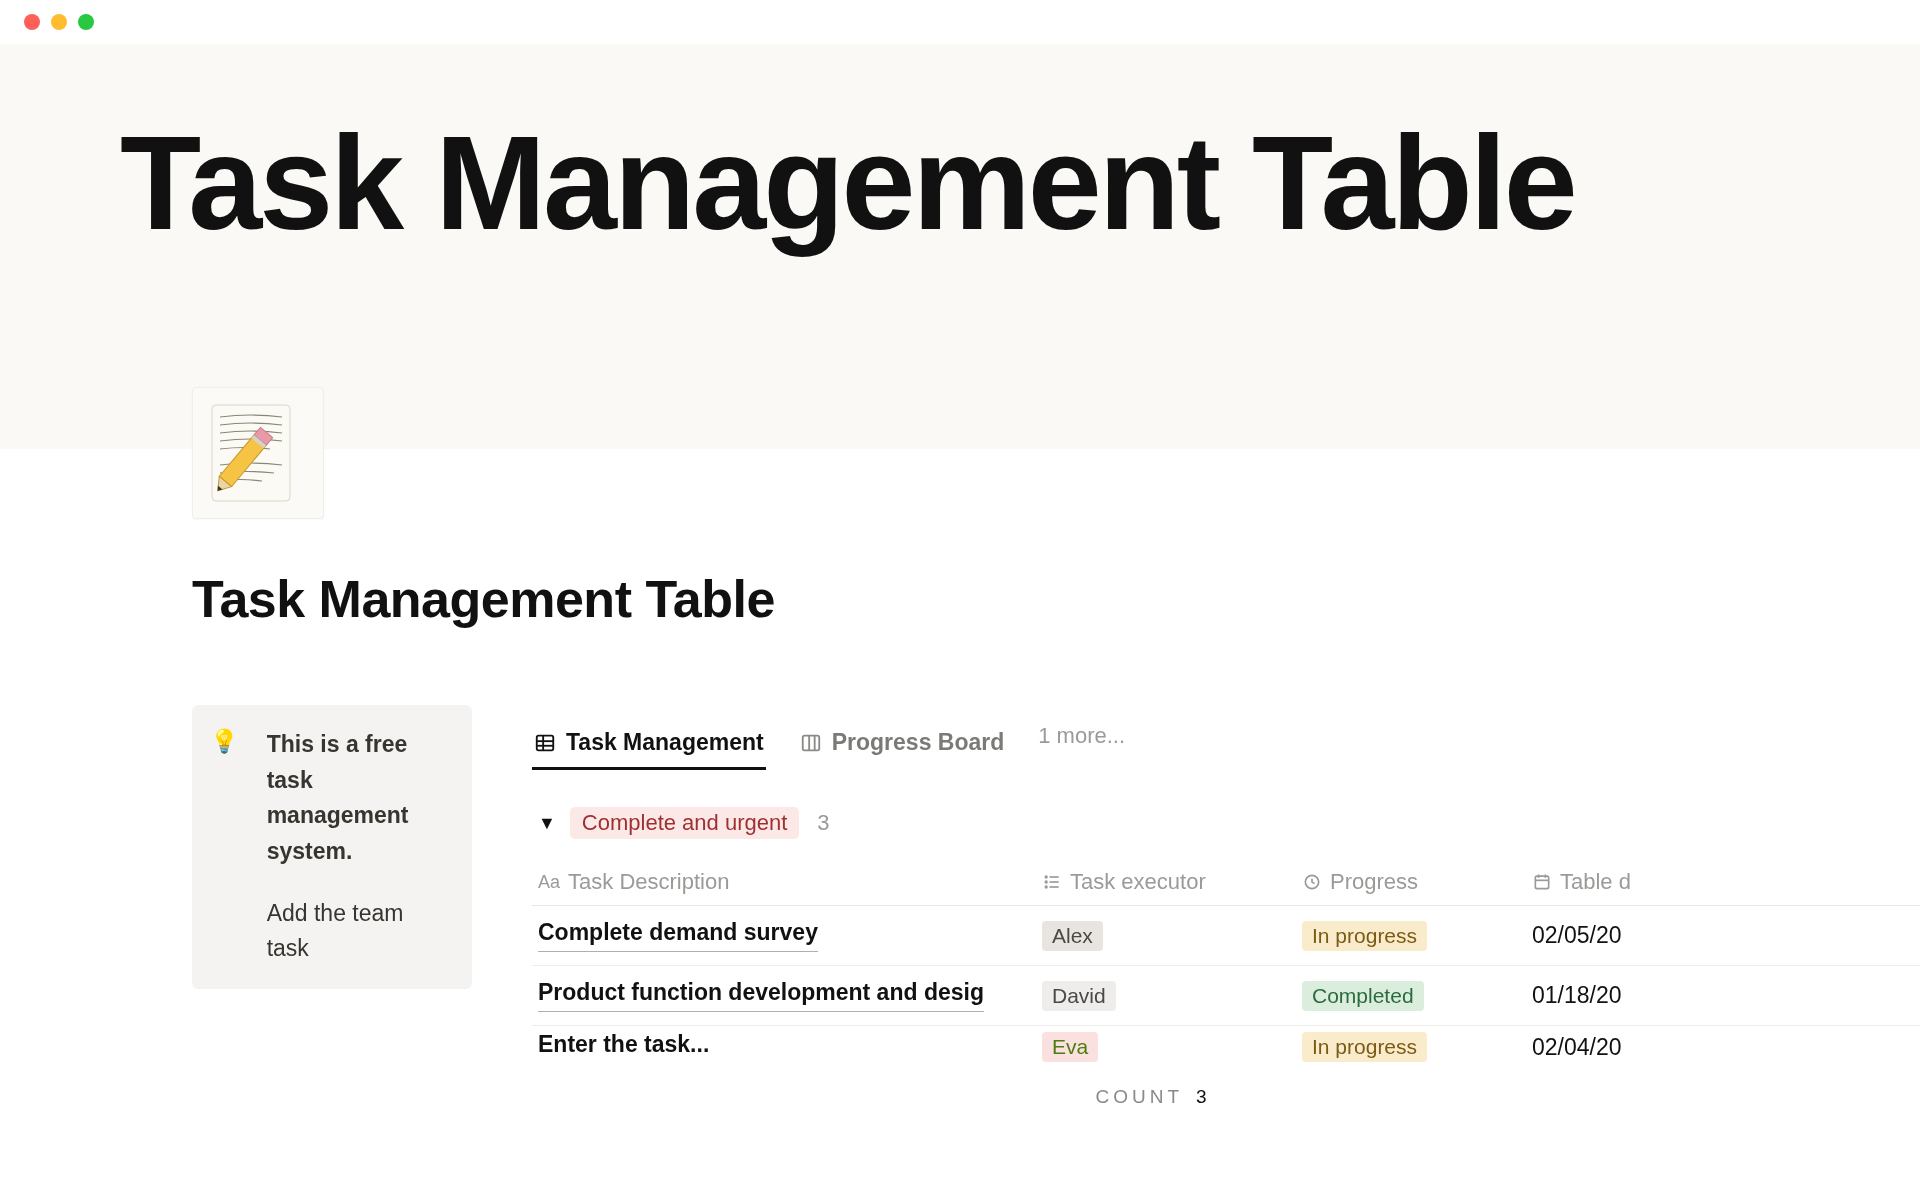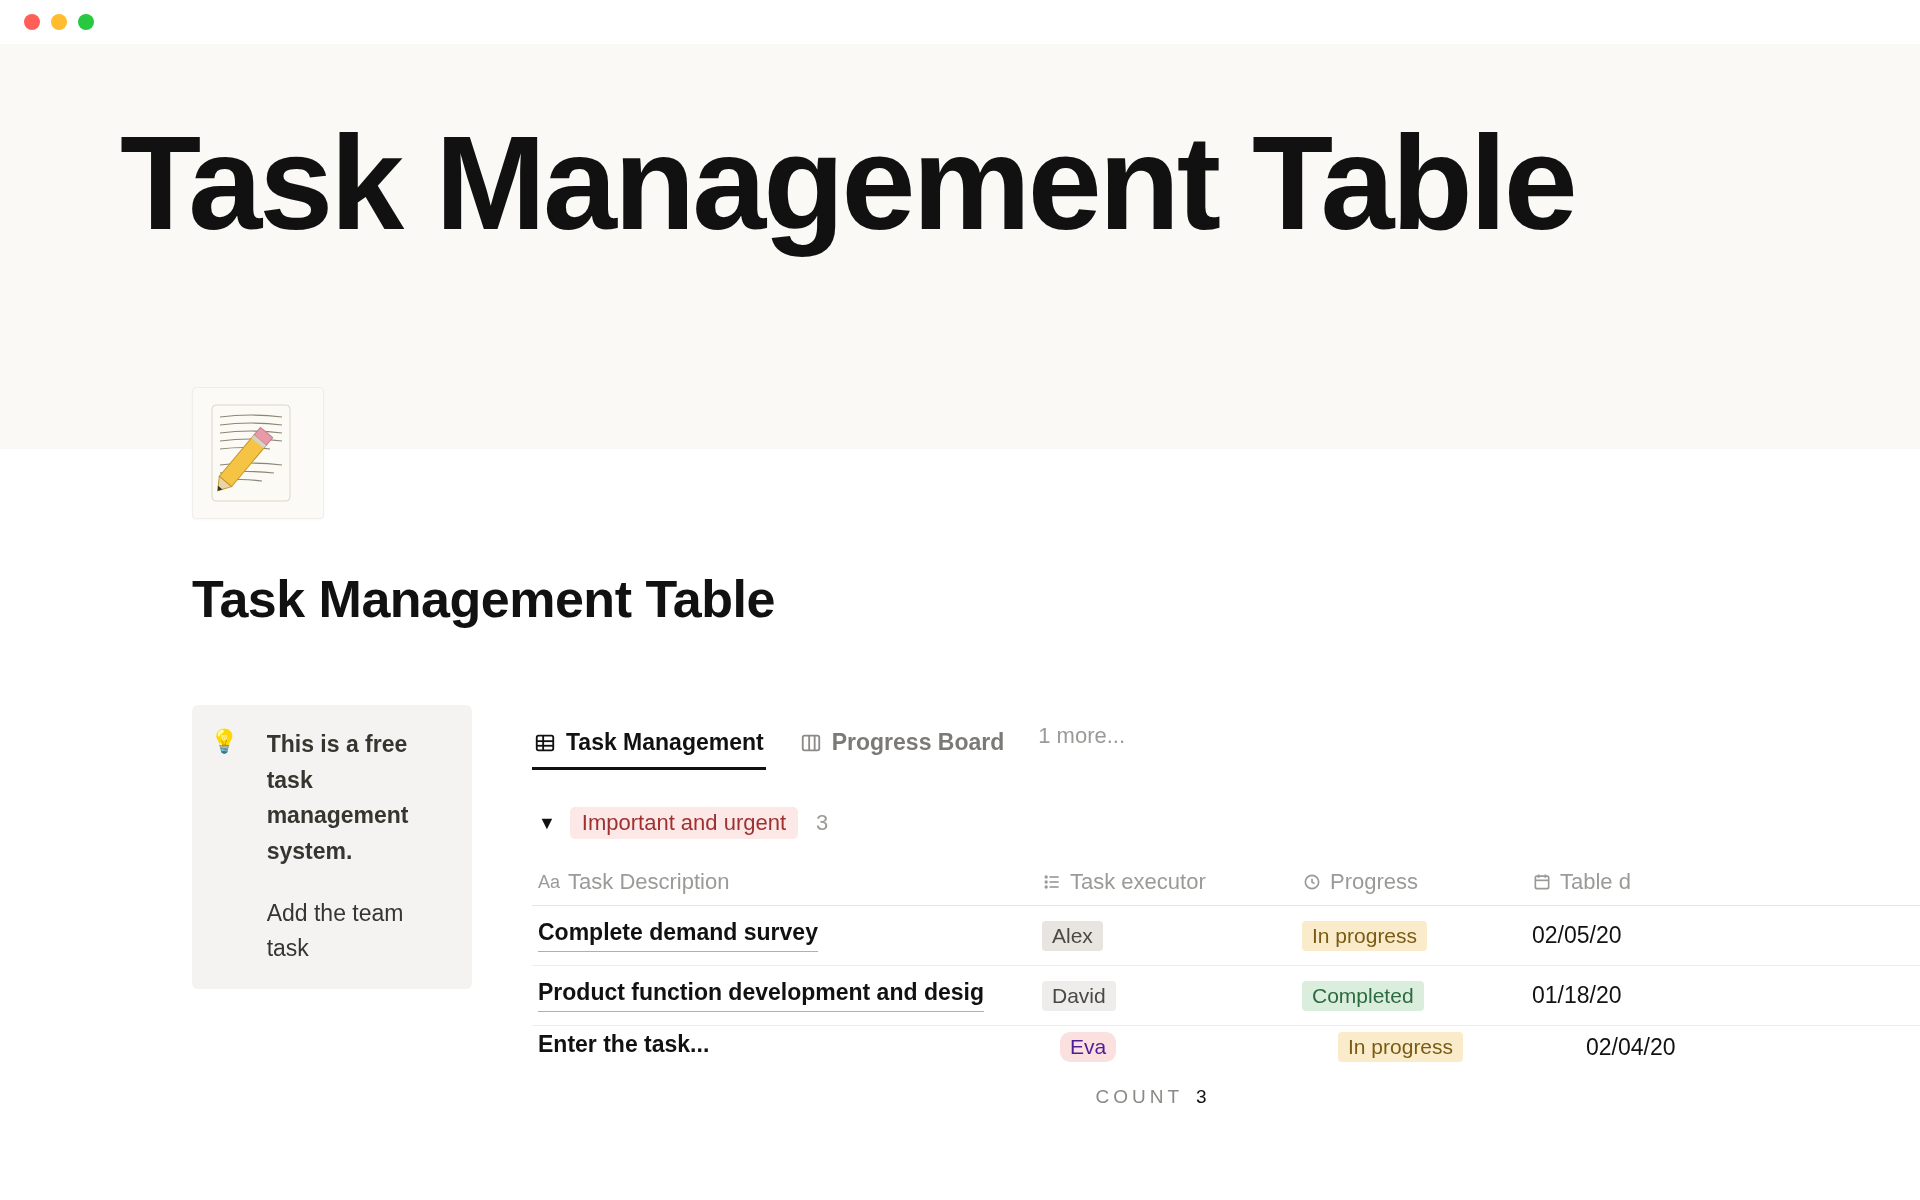--- a/index.html
+++ b/index.html
@@ -152,21 +152,21 @@
 .col-prog { width: 230px; flex-shrink:0;}
 .col-date { width: 160px; flex-shrink:0; overflow:hidden; white-space:nowrap;}
 .th-icon { display:inline-flex; }
 
 .trow {
   display: flex;
   align-items: center;
   border-bottom: 1px solid #eeedea;
   height: 60px;
 }
-.trow.last { border-bottom: none; gap: 18px; }
+.trow.last { border-bottom: none; }
 .td-desc {
   font-size: 23px;
   font-weight: 600;
   color: #111;
   border-bottom: 1px solid #b0afac;
   padding-bottom: 5px;
   white-space: nowrap;
   overflow: hidden;
   text-overflow: clip;
   max-width: 100%;
@@ -174,21 +174,21 @@
 .row-clip .td-desc { border-bottom: none; }
 .tag {
   display: inline-block;
   padding: 3px 10px;
   border-radius: 4px;
   font-size: 21px;
   font-weight: 400;
 }
 .tag-grey  { background: #e8e5e0; color: #4a4946; }
 .tag-lgrey { background: #eeedeb; color: #4a4946; }
-.tag-pink  { background: #fbe0e0; color: #4c1d95; border-radius: 10px; }
+.tag-pink  { background: #fbe0e0; color: #4d7c0f; }
 .tag-yel   { background: #faeccb; color: #7a5b15; }
 .tag-grn   { background: #dbeedd; color: #2c6a3f; }
 
 .count-footer {
   margin-top: 18px;
   text-align: center;
   font-size: 19px;
   letter-spacing: 4px;
   color: #8b8a87;
   padding-right: 150px;
@@ -268,21 +268,21 @@
                 <line x1="16" y1="4" x2="16" y2="20"></line>
             </svg>
           </span>
           <span>Progress Board</span>
         </div>
         <div class="tab-more">1 more...</div>
       </div>
 
       <div class="group-row">
         <span class="group-caret">▼</span>
-        <span class="group-pill">Important and urgent</span>
+        <span class="group-pill">Complete and urgent</span>
         <span class="group-count">3</span>
       </div>
 
       <div class="thead">
         <div class="th col-desc">
           <span class="th-icon" style="font-size:18px;color:#9b9a97;">Aa</span>
           <span>Task Description</span>
         </div>
         <div class="th col-exec">
           <span class="th-icon">

